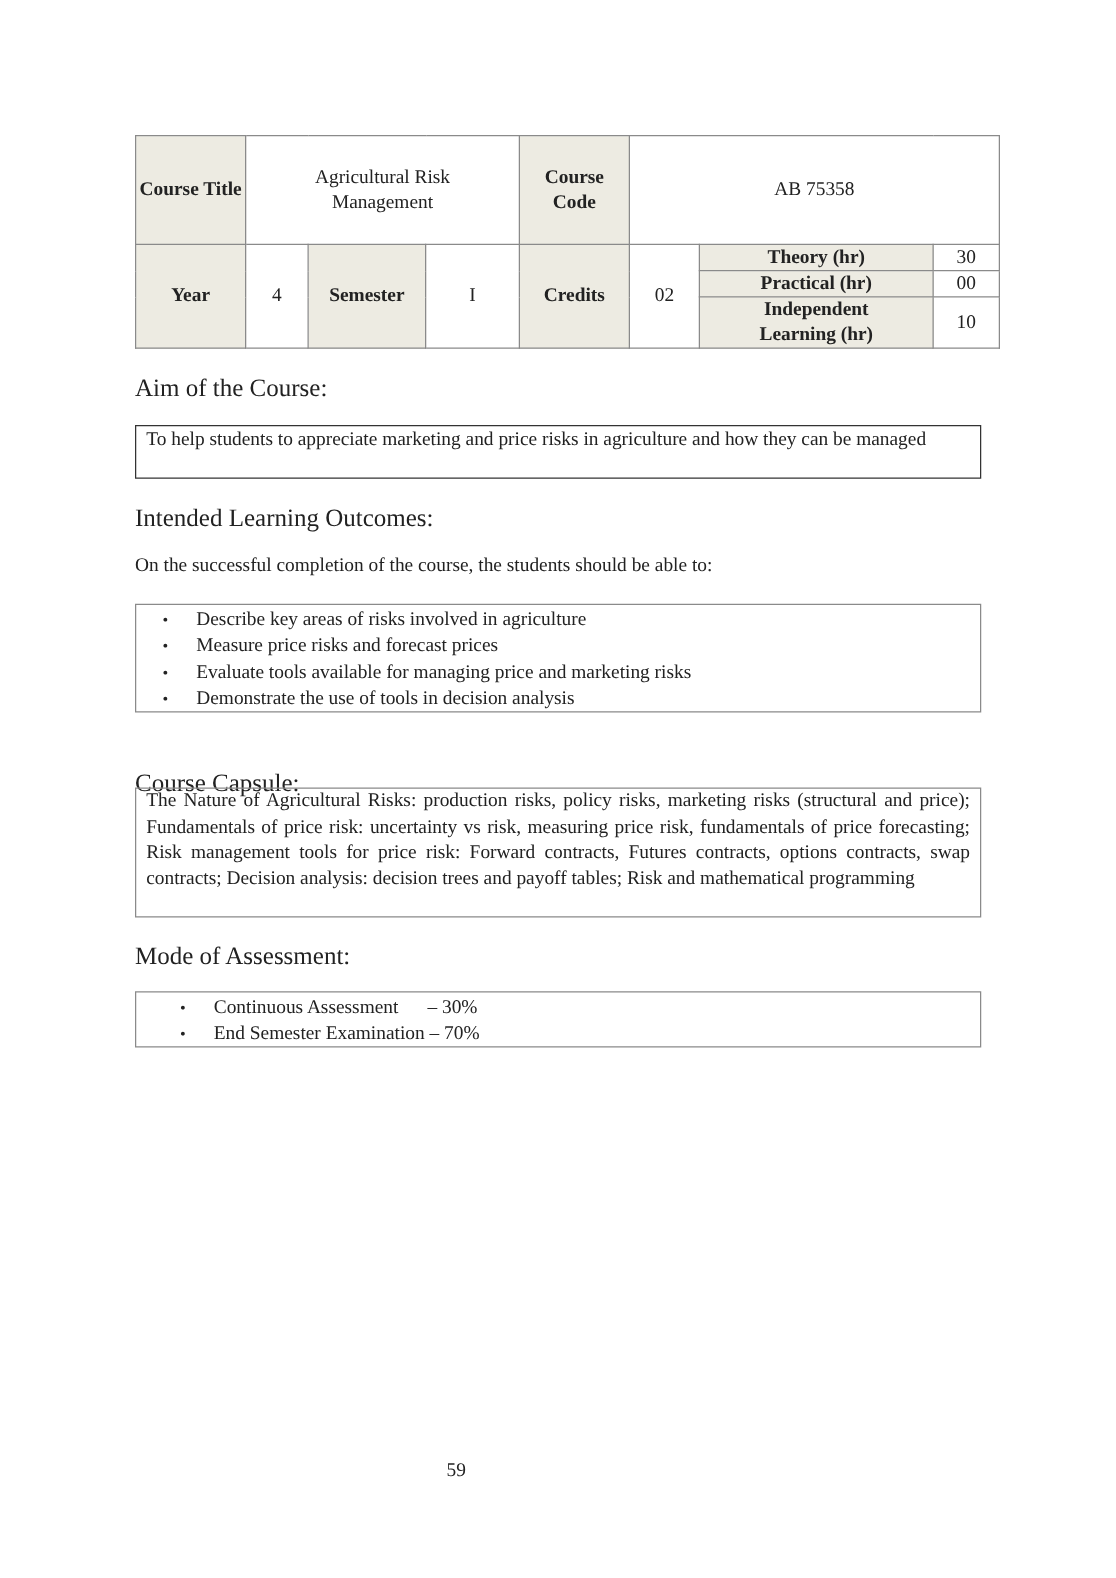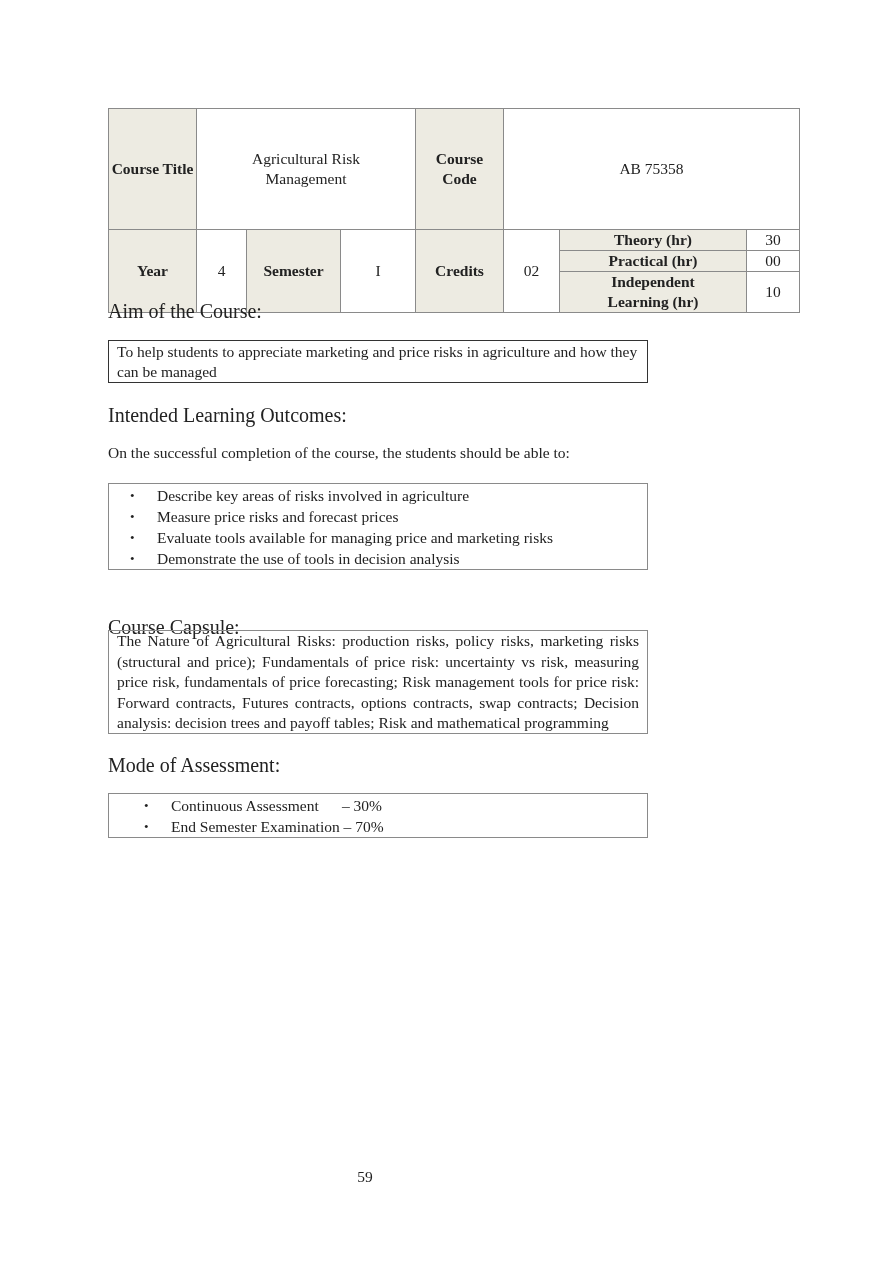--- a/index.html
+++ b/index.html
@@ -4,21 +4,21 @@
 <style>
   html, body { margin: 0; padding: 0; background: #ffffff; }
   body { width: 893px; height: 1262px; position: relative; font-family: "Liberation Serif", "DejaVu Serif", serif; color: #222; font-size: 15.5px; }
   .page { position: absolute; left: 0; top: 0; width: 893px; height: 1262px; }
   table.info { position: absolute; left: 108px; top: 108px; width: 691px; border-collapse: collapse; table-layout: fixed; }
   table.info td { border: 1px solid #8a8a8a; text-align: center; vertical-align: middle; padding: 0; line-height: 20px; }
   td.hd { background: #edebe2; font-weight: bold; }
   .row1 td { height: 86px; }
   .sub td { height: 20px; }
   .heading { position: absolute; left: 108px; font-weight: normal; font-size: 20px; }
-  .box { position: absolute; left: 108px; width: 540px; border: 1px solid #8a8a8a; box-sizing: border-box; }
+  .box { position: absolute; left: 108px; width: 677px; border: 1px solid #8a8a8a; box-sizing: border-box; }
   .box.aim { border: 1.5px solid #333; padding: 1px 8px; line-height: 20px; }
   .box.capsule { padding: 0 8px; line-height: 20.6px; text-align: justify; }
   .plain { position: absolute; left: 108px; }
   ul { margin: 0; padding: 0; list-style: none; }
   li { position: relative; line-height: 21px; }
   li .bullet { position: absolute; font-size: 13px; }
   .outcomes li { padding-left: 48px; }
   .outcomes li .bullet { left: 21px; }
   .assess li { padding-left: 62px; }
   .assess li .bullet { left: 35px; }
@@ -36,21 +36,21 @@
         <col style="width:94px">
         <col style="width:75px">
       <col style="width:88px">
         <col style="width:56px">
         <col style="width:187px">
         <col style="width:53px">
     </colgroup>
     <tbody>
         <tr class="row1">
       <td class="hd">Course Title</td>
-      <td colspan="3" style="padding:17px 40px;">Agricultural Risk Management</td>
+      <td colspan="3" style="padding:0 40px;">Agricultural Risk Management</td>
       <td class="hd" style="padding:0 18px;">Course Code</td>
       <td colspan="3">AB 75358</td>
     </tr>
     <tr class="sub">
       <td class="hd" rowspan="3">Year</td>
       <td rowspan="3">4</td>
       <td class="hd" rowspan="3">Semester</td>
       <td rowspan="3">I</td>
       <td class="hd" rowspan="3">Credits</td>
       <td rowspan="3">02</td>

